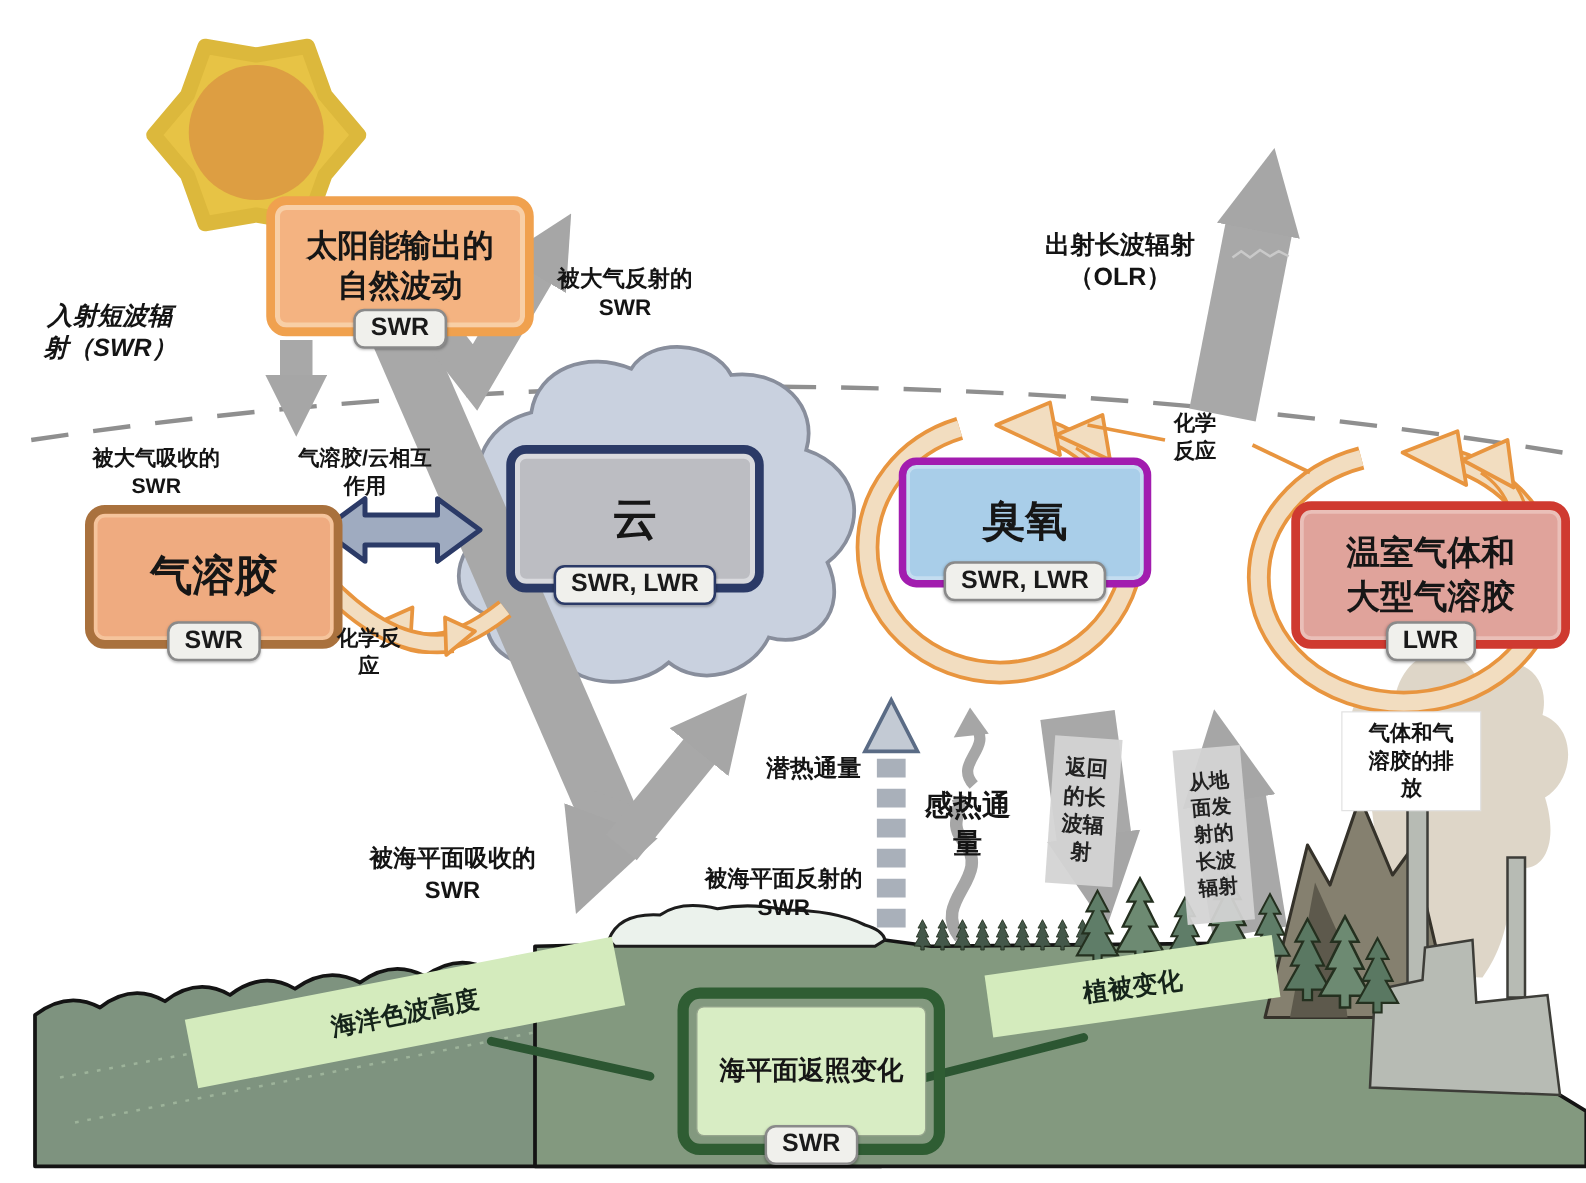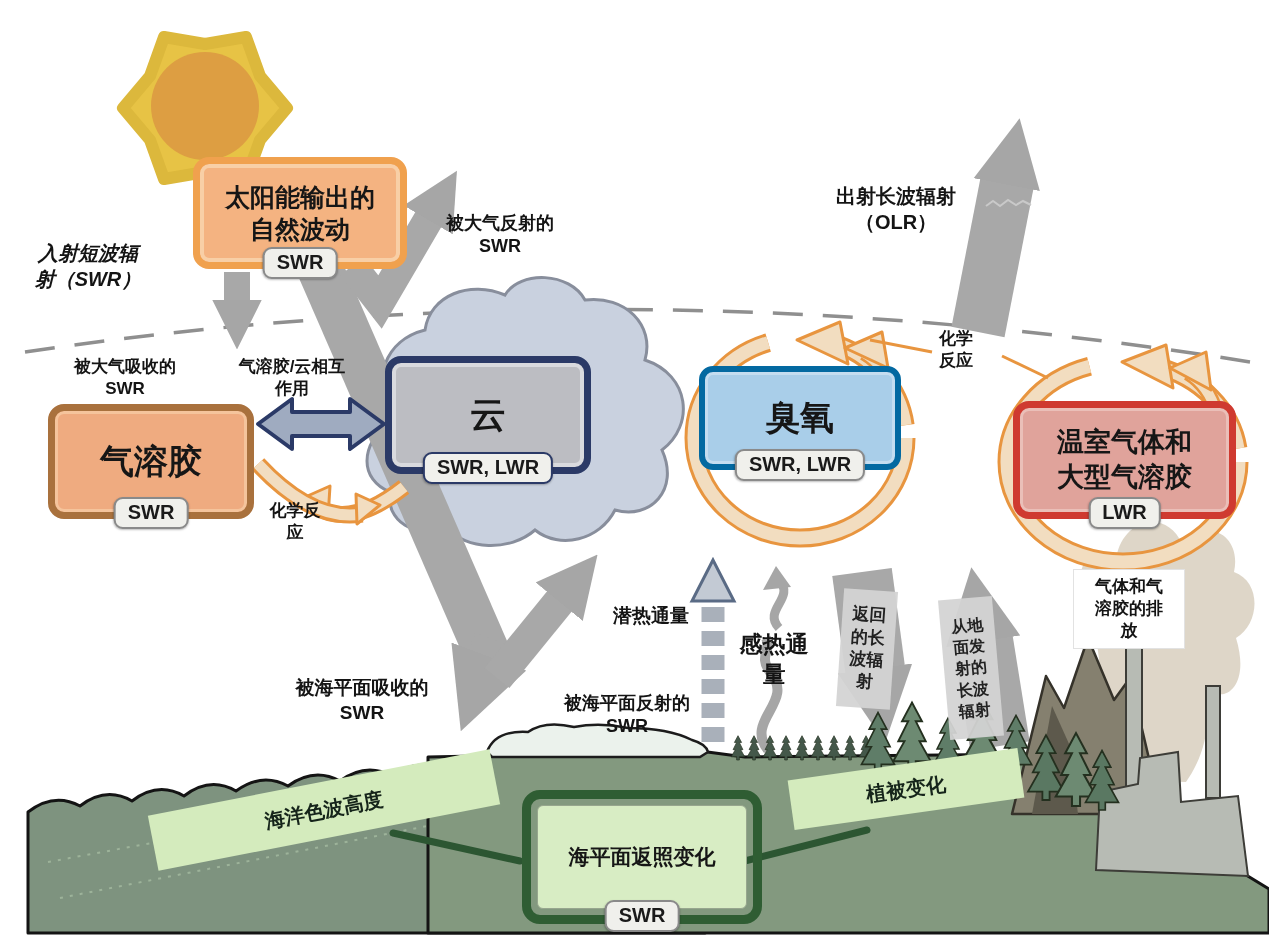--- a/index.html
+++ b/index.html
@@ -1,31 +1,31 @@
 <!DOCTYPE html>
 <html><head>
 <meta charset="utf-8">
 <style>
   html,body{margin:0;padding:0;background:#ffffff;font-family:"Liberation Sans","DejaVu Sans",sans-serif;}
   #stage{position:relative;width:1269px;height:946px;overflow:hidden;background:#fff;}
   svg.scene{position:absolute;left:0;top:0;width:1269px;height:946px;}
 
   .box{position:absolute;box-sizing:border-box;display:flex;align-items:center;justify-content:center;
-       text-align:center;white-space:pre-line;font-weight:bold;color:#161616;line-height:1.28;}
+       text-align:center;white-space:pre-line;font-weight:bold;color:#161616;line-height:1.28;margin-left:20px;}
   .box-solar{left:193px;top:157px;width:214px;height:112px;background:#f4b381;border:7px solid #f0a14e;
        border-radius:16px;font-size:25px;box-shadow:inset 0 0 0 4px #f8cfa6;}
   .box-aerosol{left:48px;top:404px;width:206px;height:115px;background:#efab80;border:7px solid #a9713d;
        border-radius:16px;font-size:34px;box-shadow:inset 0 0 0 3px #f5c49c;}
   .box-cloud{left:385px;top:356px;width:206px;height:118px;background:#bcbdc2;border:7px solid #2b3a67;
        border-radius:16px;font-size:36px;box-shadow:inset 0 0 0 4px #d9dade;}
-  .box-ozone{left:699px;top:366px;width:202px;height:104px;background:#a9cee9;border:6px solid #0369a1;
+  .box-ozone{left:699px;top:366px;width:202px;height:104px;background:#a9cee9;border:6px solid #a21caf;
        border-radius:14px;font-size:34px;box-shadow:inset 0 0 0 3px #c4ddf0;text-align:right;}
   .box-ghg{left:1013px;top:401px;width:223px;height:118px;background:#e0a39b;border:7px solid #cf3a30;
        border-radius:16px;font-size:27px;box-shadow:inset 0 0 0 3px #eabfb8;}
-  .box-albedo{left:522px;top:790px;width:240px;height:134px;border:9px solid #2f5d33;border-radius:18px;background:transparent;}
+  .box-albedo{left:522px;top:790px;width:214px;height:134px;border:9px solid #2f5d33;border-radius:18px;background:transparent;}
   .albedo-inner{position:absolute;inset:6px;background:#d8edc4;border:1px solid #97a68e;border-radius:6px;
        display:flex;align-items:center;justify-content:center;font-size:21px;font-weight:bold;color:#161616;}
 
   .tag{position:absolute;left:50%;bottom:-17px;transform:translateX(-50%);background:#f0f0ec;
        border:2px solid #8a8a8a;border-radius:9px;padding:1px 12px;font-weight:bold;font-size:20px;
        color:#1a1a1a;white-space:nowrap;box-shadow:0 1px 2px rgba(0,0,0,.25);}
   .tag-navy{border-color:#2b3a67;}
 
   .note{position:absolute;white-space:pre-line;font-weight:bold;color:#141414;text-align:center;line-height:1.3;}
   .n-incoming{left:8px;top:240px;width:160px;font-size:20px;font-style:italic;}

